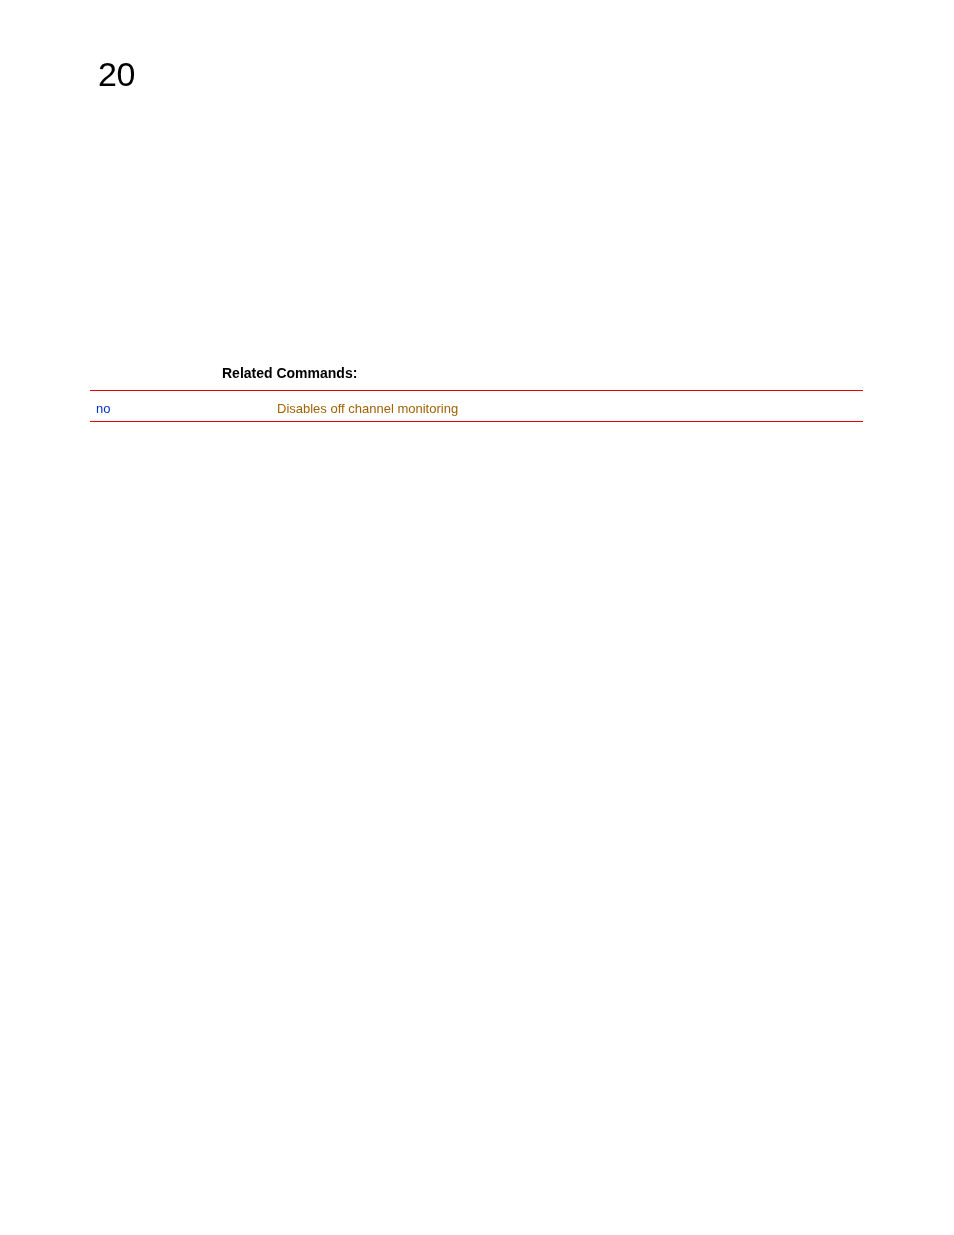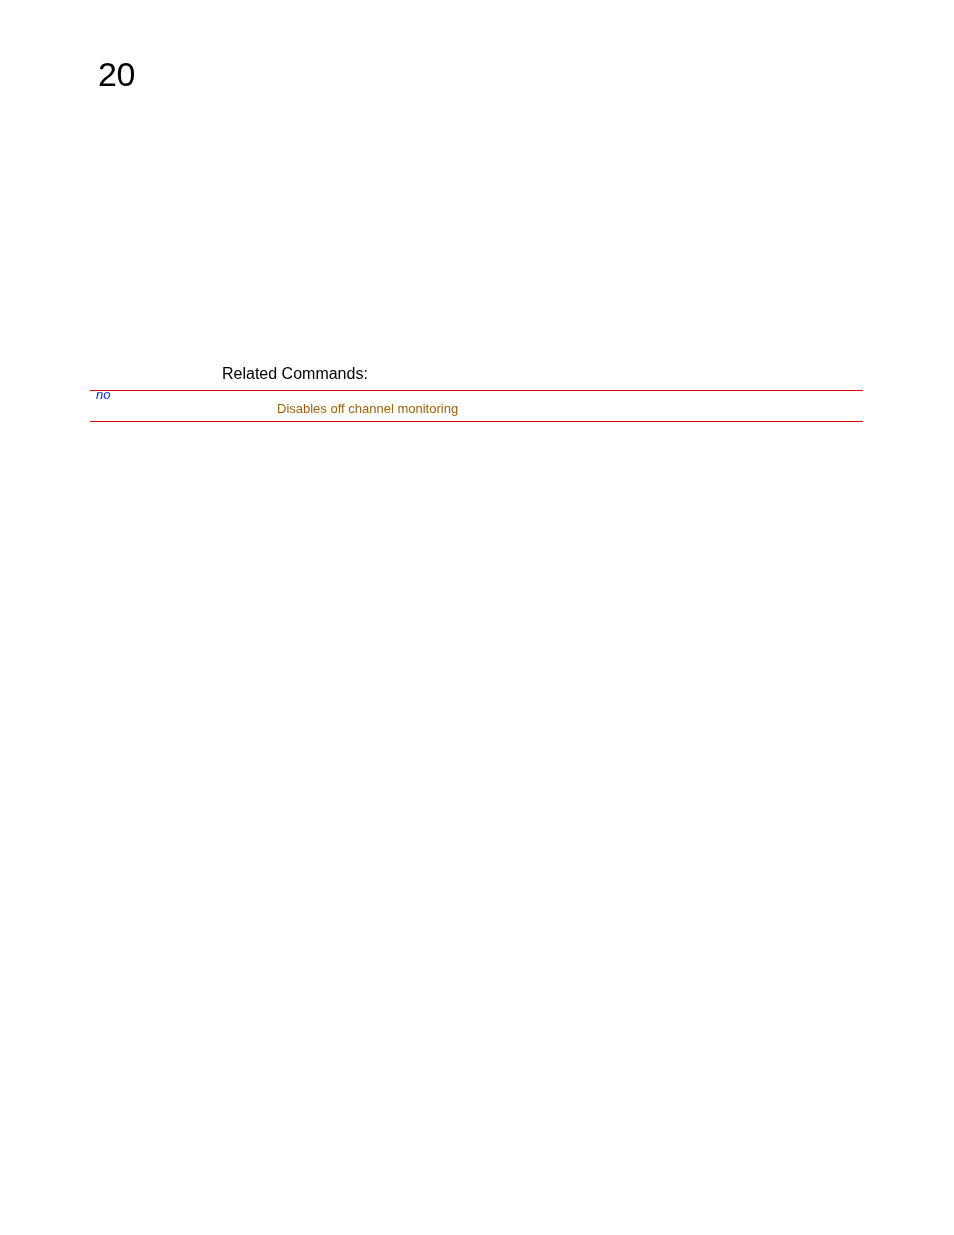--- a/index.html
+++ b/index.html
@@ -11,38 +11,37 @@
       left: 98px;
       font-size: 34px;
       font-weight: normal;
       color: #000;
       letter-spacing: -0.5px;
     }
     .section-heading {
       position: absolute;
       top: 365px;
       left: 222px;
-      font-size: 16px;
-      font-weight: normal;
+      font-size: 14px;
+      font-weight: bold;
       color: #000;
     }
     .divider-top {
       position: absolute;
       top: 390px;
       left: 90px;
       width: 773px;
       height: 0;
       border-top: 1px solid #e60000;
     }
     .cmd-link {
       position: absolute;
-      top: 387px;
+      top: 401px;
       left: 96px;
       font-size: 13px;
-      font-style: italic;
       color: #0033cc;
     }
     .cmd-desc {
       position: absolute;
       top: 401px;
       left: 277px;
       font-size: 13px;
       color: #a16207;
     }
     .divider-bottom {

